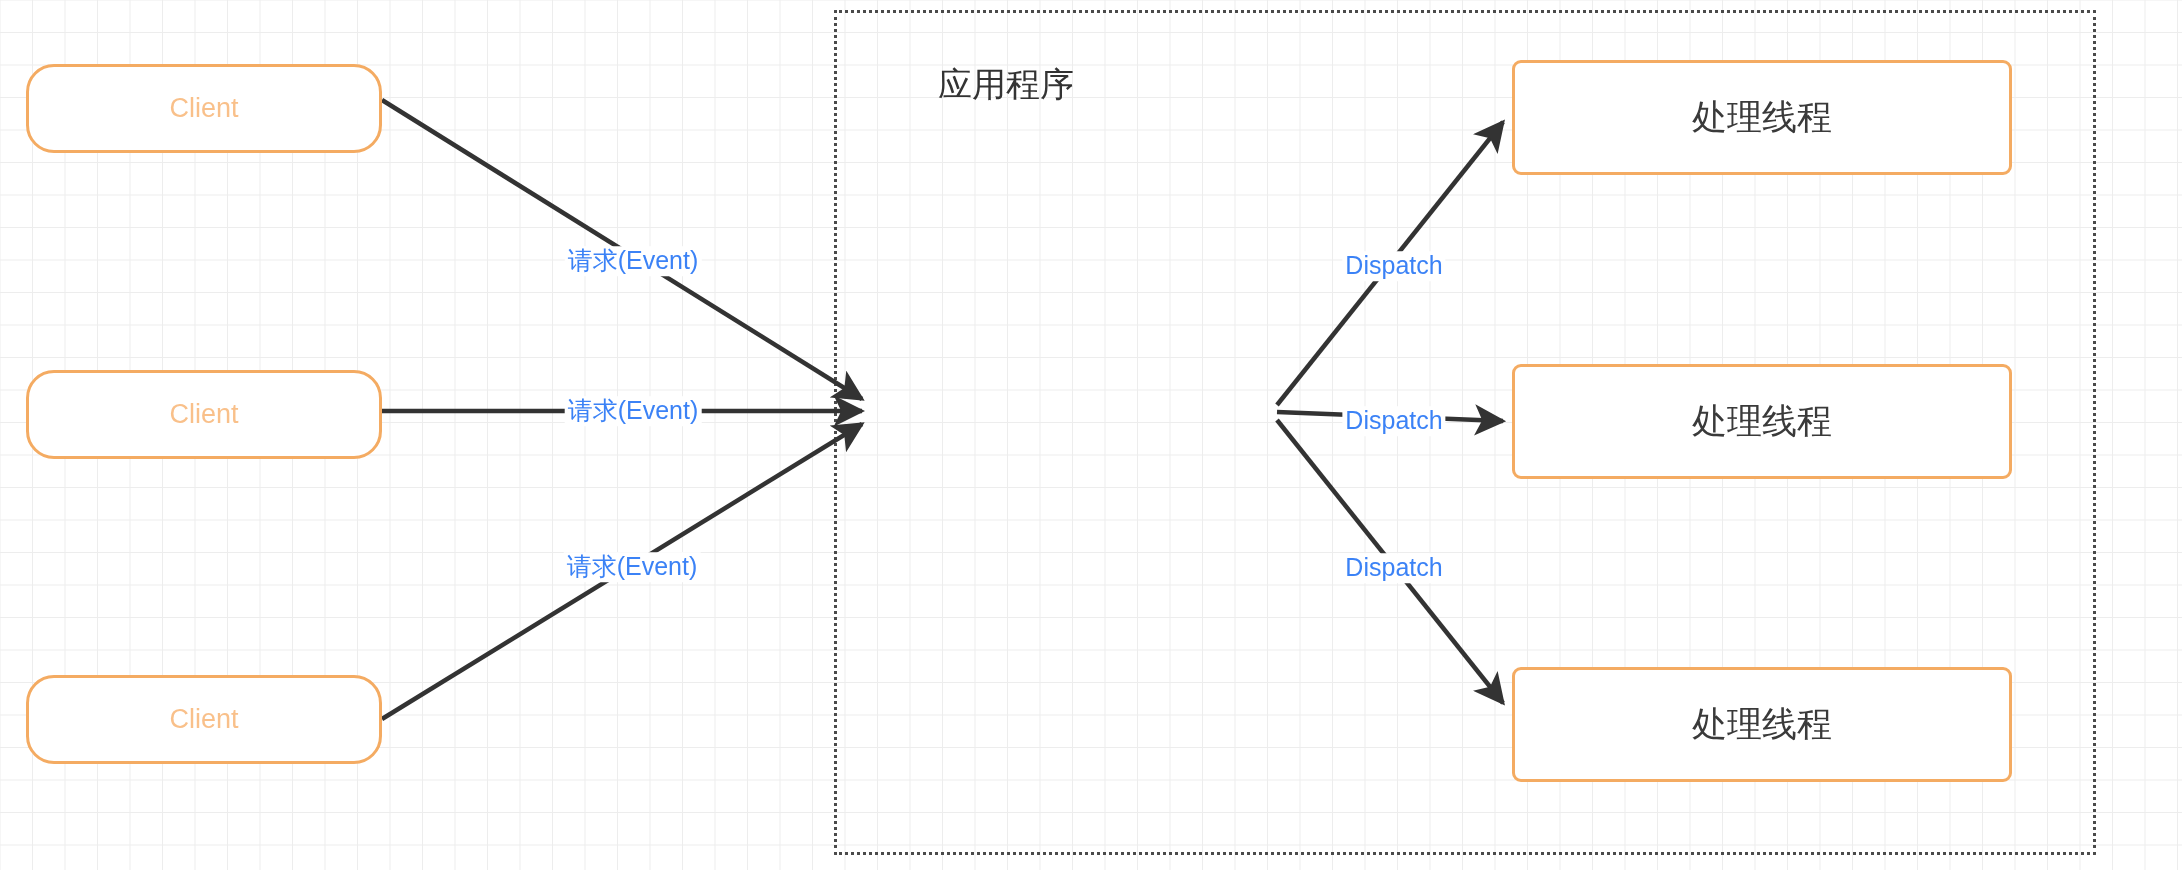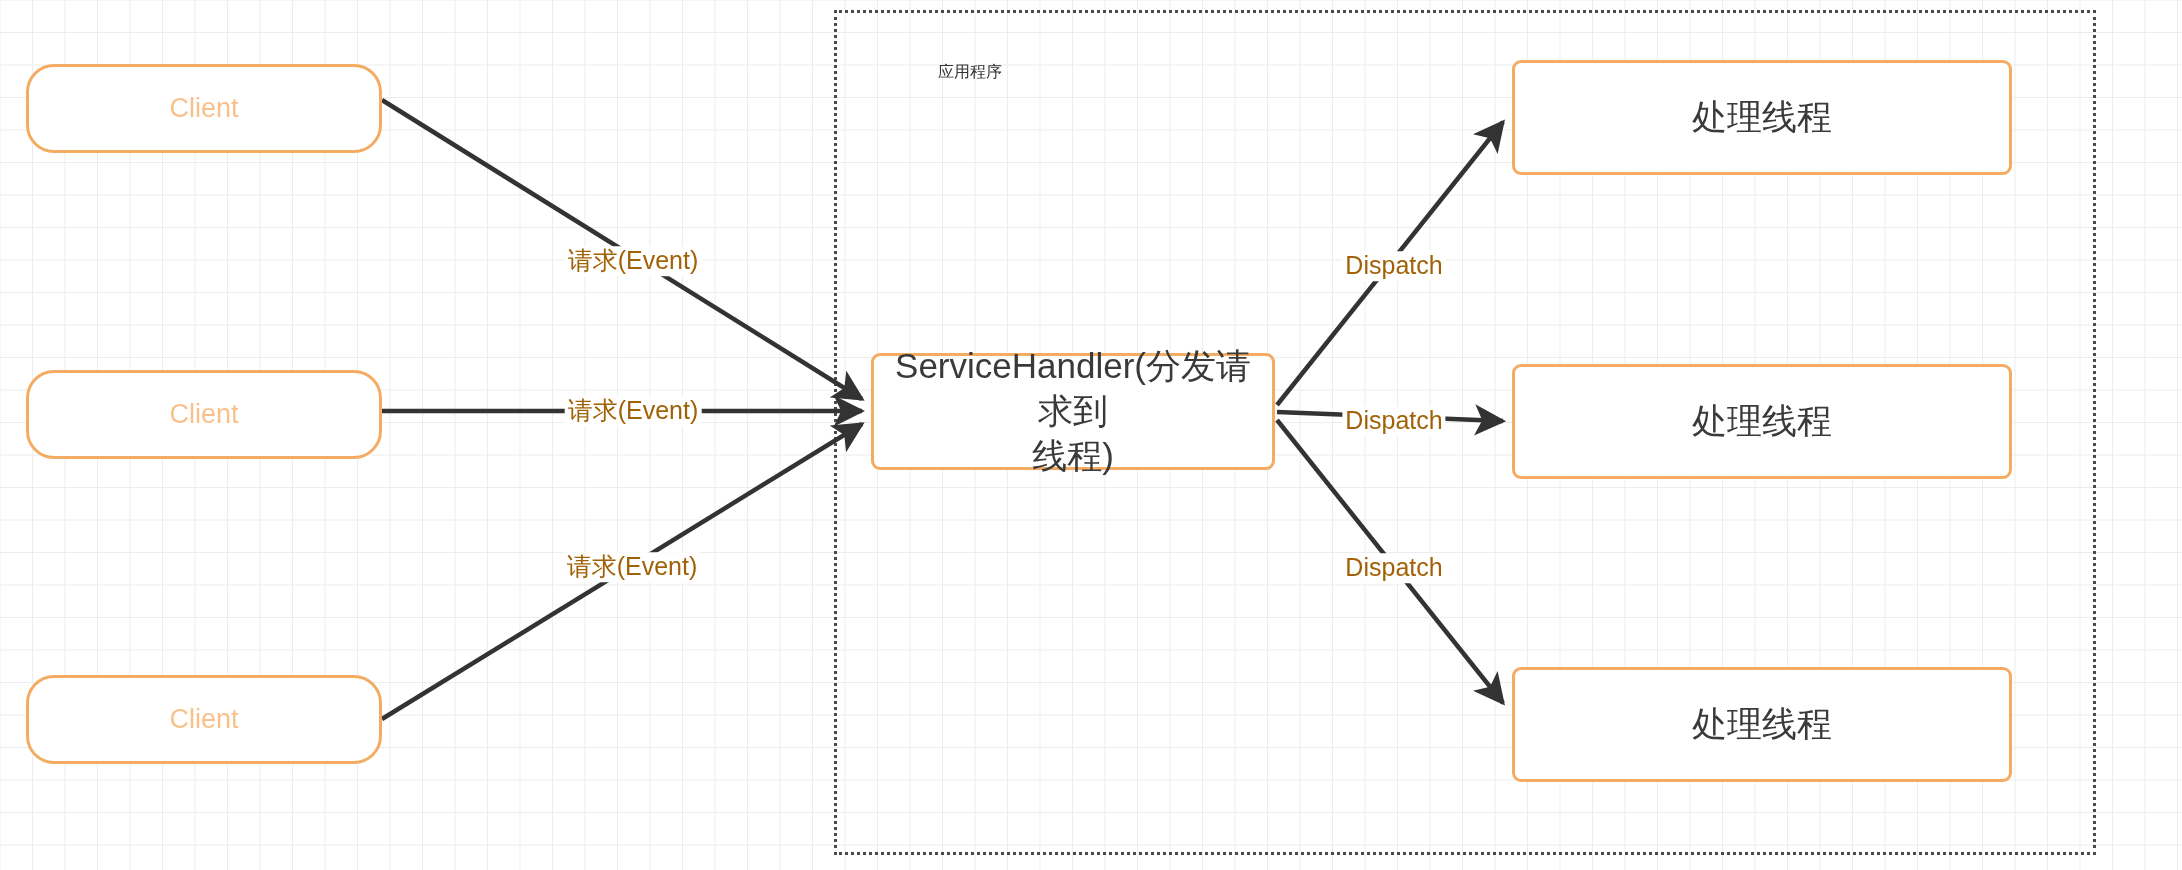--- a/index.html
+++ b/index.html
@@ -30,21 +30,21 @@
   }
   .app-container {
     position: absolute;
     border: 3px dotted #4a4a4a;
     border-radius: 1px;
     box-sizing: border-box;
     background: rgba(255,255,255,0.0);
   }
   .app-container-title {
     position: absolute;
-    font-size: 16px;
+    font-size: 34px;
     color: #333333;
     white-space: nowrap;
   }
   .node {
     position: absolute;
     box-sizing: border-box;
     border: 3px solid #f4ab62;
     border-radius: 9px;
     background: #ffffff;
     display: flex;
@@ -63,21 +63,21 @@
     font-size: 35px;
   }
   .node-label {
     display: block;
     padding: 0 14px;
     white-space: pre-line;
   }
   .edge-label {
     position: absolute;
     font-size: 25px;
-    color: #a16207;
+    color: #3b82f6;
     background: #ffffff;
     white-space: nowrap;
     padding: 1px 3px;
     transform: translate(-50%, -50%);
     line-height: 1.1;
   }
 </style>
 </head>
 <body>
 
@@ -110,24 +110,20 @@
   </div>
 
   <div class="node node-client" style="left:26px; top:370px; width:356px; height:89px;">
     <span class="node-label">Client</span>
   </div>
 
   <div class="node node-client" style="left:26px; top:675px; width:356px; height:89px;">
     <span class="node-label">Client</span>
   </div>
 
-  <div class="node node-dark" style="left:871px; top:353px; width:404px; height:117px;">
-    <span class="node-label">ServiceHandler(分发请求到
-线程)</span>
-  </div>
 
   <div class="node node-dark" style="left:1512px; top:60px; width:500px; height:115px;">
     <span class="node-label">处理线程</span>
   </div>
 
   <div class="node node-dark" style="left:1512px; top:364px; width:500px; height:115px;">
     <span class="node-label">处理线程</span>
   </div>
 
   <div class="node node-dark" style="left:1512px; top:667px; width:500px; height:115px;">

